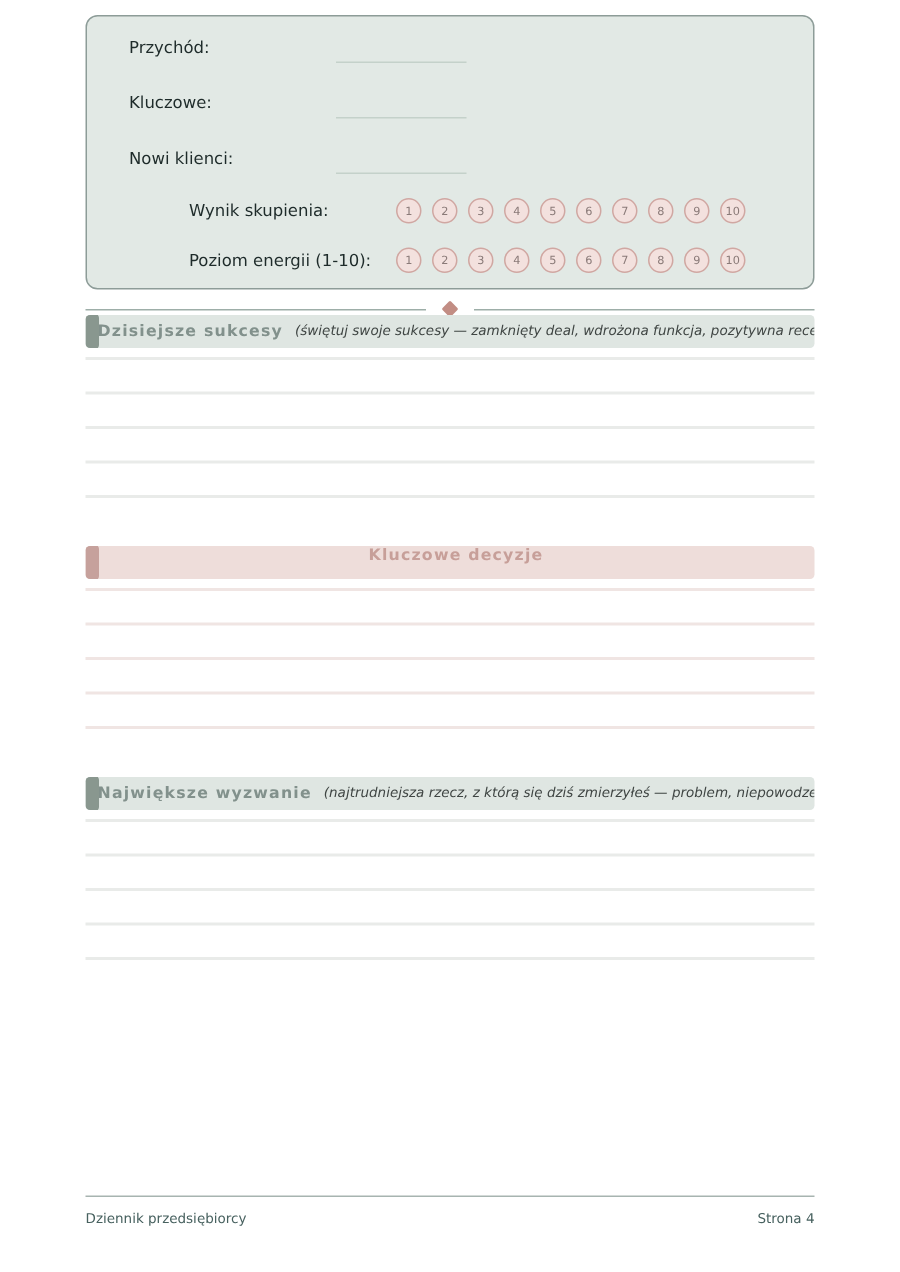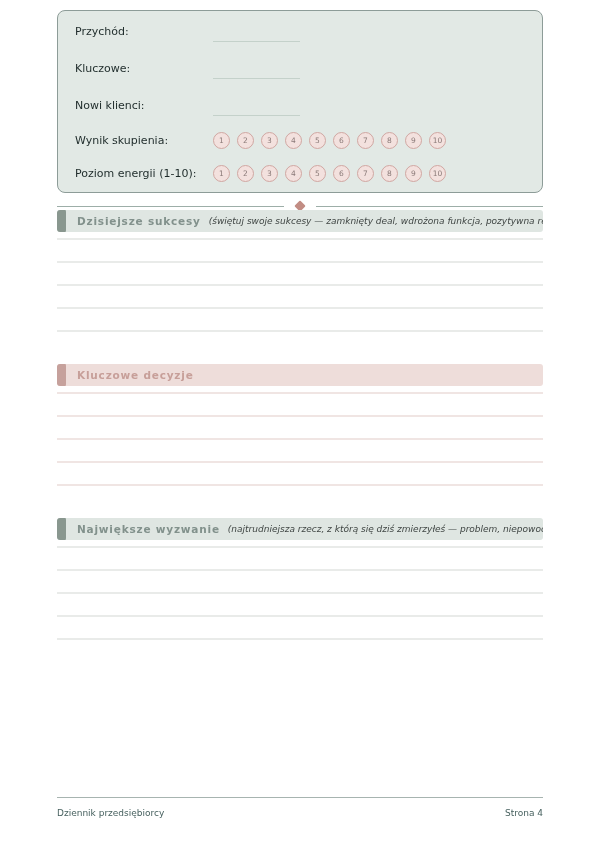--- a/index.html
+++ b/index.html
@@ -16,46 +16,46 @@
   .date-row{margin-top:62px;display:flex;align-items:flex-end;height:16px;}
   .date-label{font-size:11px;font-weight:bold;letter-spacing:1px;color:var(--heading-teal);}
   .date-line{flex:1;border-bottom:1px solid var(--line-teal);margin-left:12px;margin-right:13px;height:14px;}
 
   
   .metrics-box{
     margin-top:10px;
     background:var(--box-bg);
     border:1px solid var(--box-border);
     border-radius:8px;
-    padding:2px 17px;
+    padding:2px 28px;
   }
   .metric-row{display:flex;align-items:center;height:37px;}
-  .metric-row.scale-row{height:33px;}
+  .metric-row.scale-row{height:33px;margin-left:40px;}
   .metric-label{font-size:11px;color:var(--label-dark);min-width:138px;}
   .field-line{width:87px;border-bottom:1px solid var(--field-line);height:1px;position:relative;top:9px;}
   .circles{display:flex;gap:7px;align-items:center;}
   .circle{
     width:15px;height:15px;border-radius:50%;
     background:var(--circle-bg);border:1px solid var(--circle-border);
     color:var(--circle-text);font-size:7.5px;
     display:flex;align-items:center;justify-content:center;
   }
 
   
   .divider{margin-top:8px;display:flex;align-items:center;height:9px;}
   .divider-line{flex:1;border-bottom:1px solid var(--divider-line);height:1px;}
   .diamond{width:8px;height:8px;background:var(--diamond);transform:rotate(45deg);margin:0 12px;border-radius:1px;}
 
   
   .section-header{
     position:relative;display:flex;align-items:center;
-    height:22px;border-radius:3px;padding-left:20px;overflow:hidden;
+    height:22px;border-radius:3px;padding-left:8px;overflow:hidden;
   }
   .section-header.green{background:var(--green-band);}
-  .section-header.pink{background:var(--pink-band);}
+  .section-header.pink{background:var(--pink-band);flex-direction:column;}
   .section-header .accent-bar{position:absolute;left:0;top:-1px;bottom:-1px;width:9px;border-radius:3px;}
   .section-header.green .accent-bar{background:var(--green-bar);}
   .section-header.pink .accent-bar{background:var(--pink-bar);}
   .section-title{font-size:10.5px;font-weight:bold;letter-spacing:0.8px;white-space:nowrap;}
   .section-header.green .section-title{color:var(--green-title);}
   .section-header.pink .section-title{color:var(--pink-title);}
   .section-hint{font-size:9px;font-style:italic;color:var(--hint-text);margin-left:8px;white-space:nowrap;overflow:hidden;flex:1;}
   .sec-1,.sec-2{margin-top:32px;}
   .wline{height:21px;border-bottom:2px solid var(--rule-green);}
   .wline.first{height:6px;}

